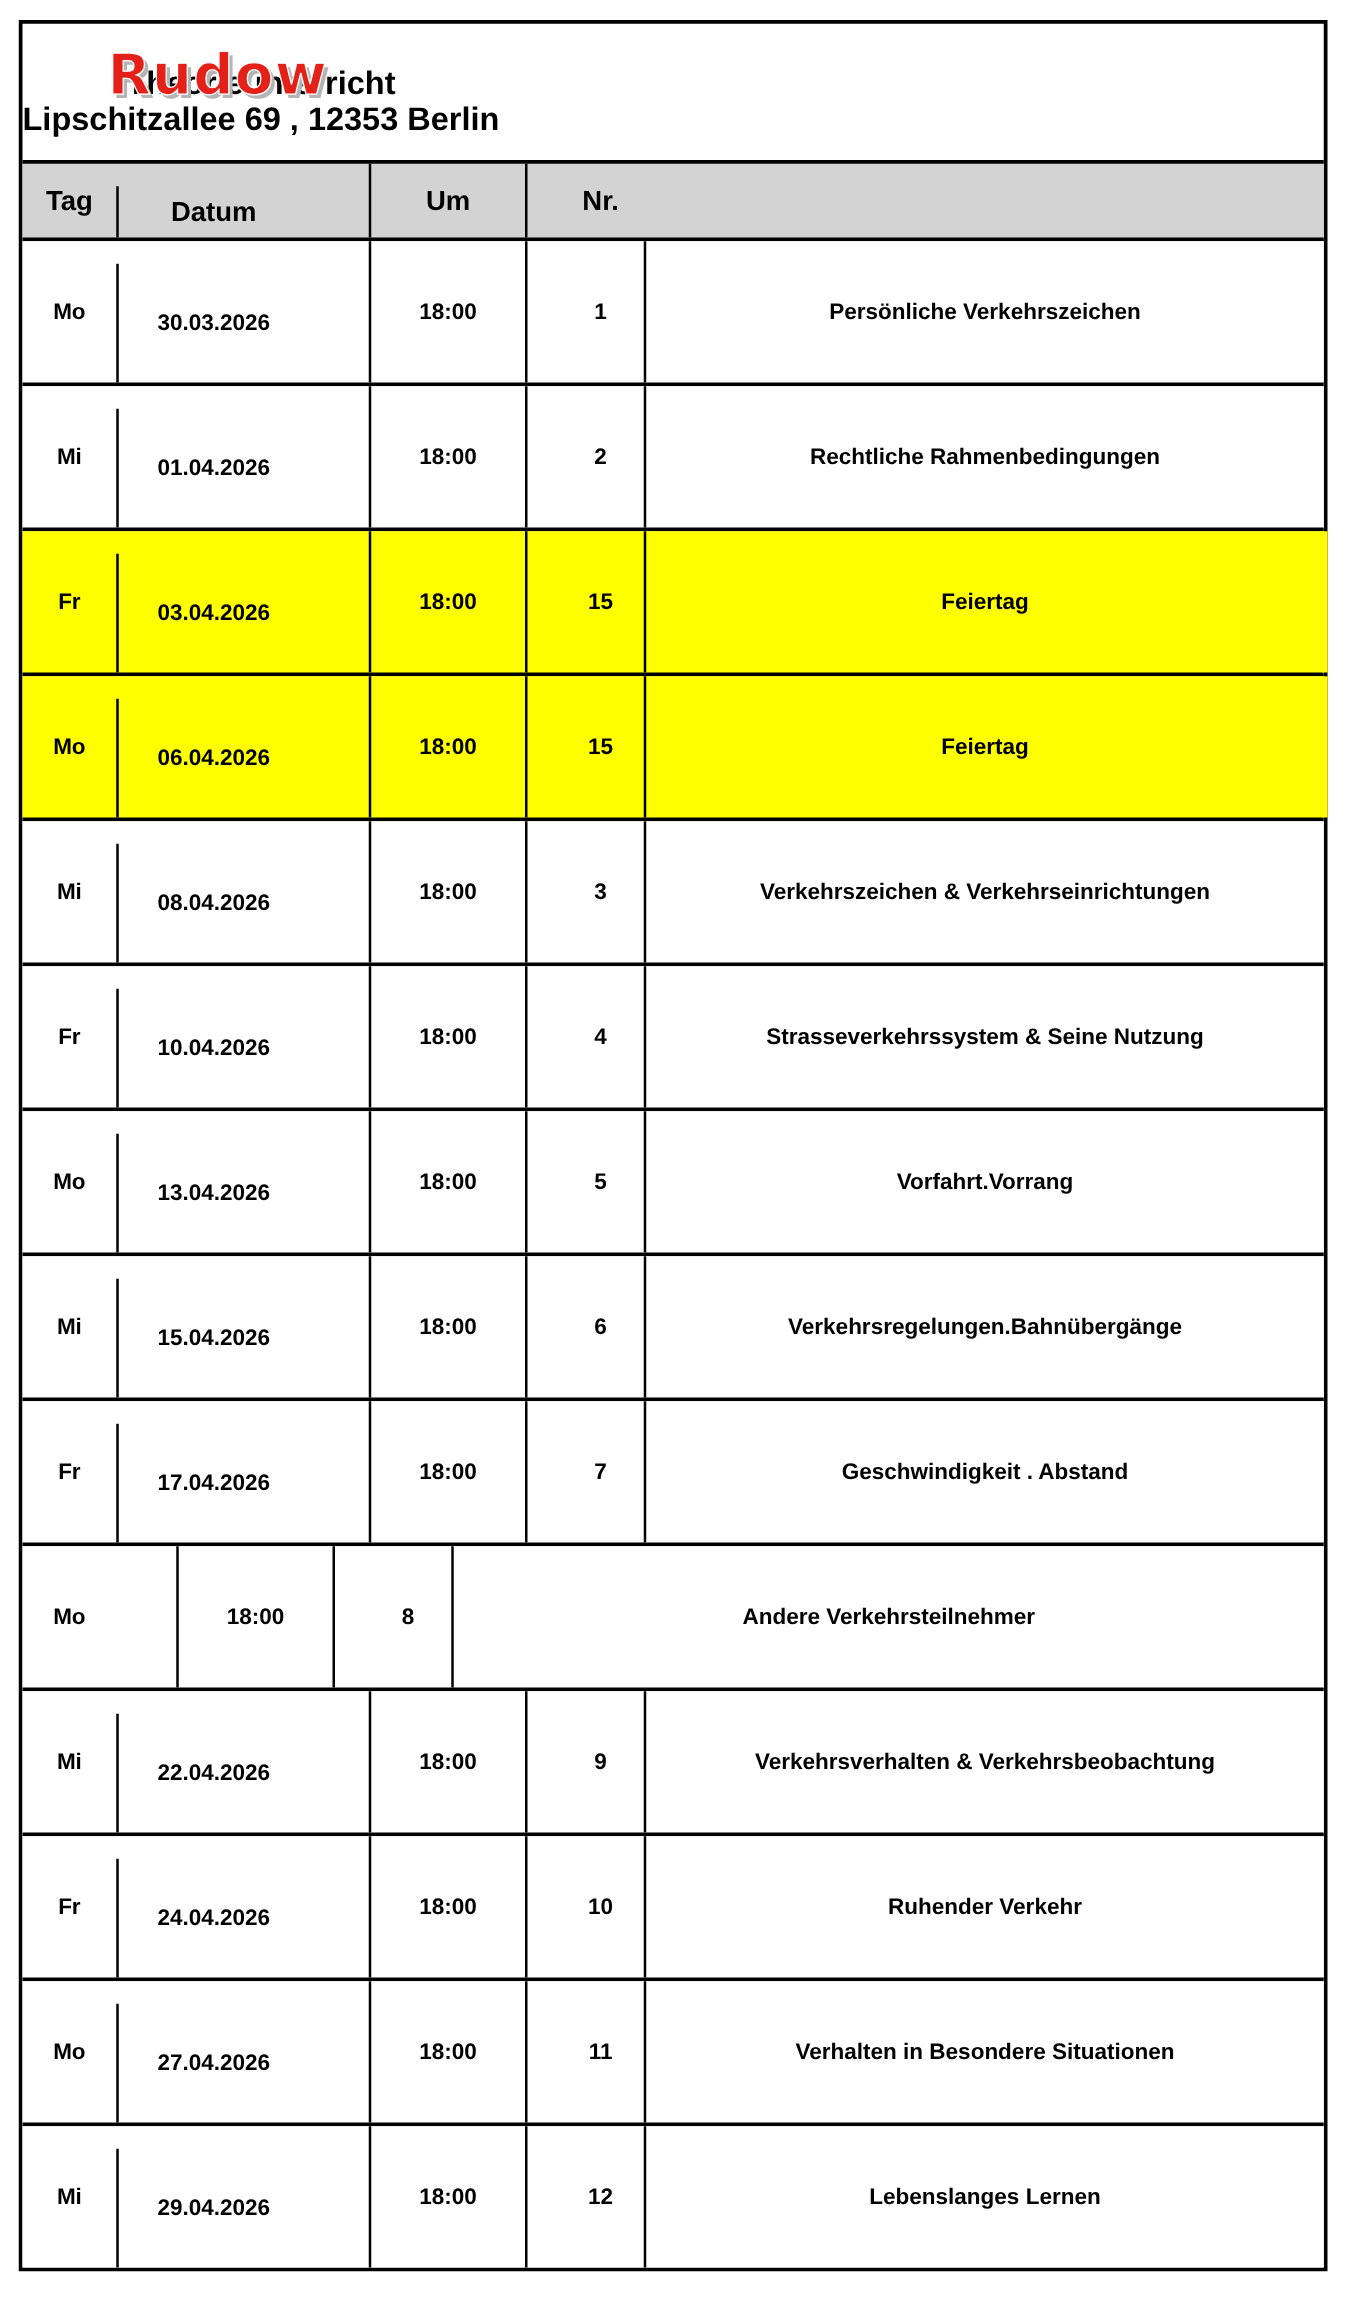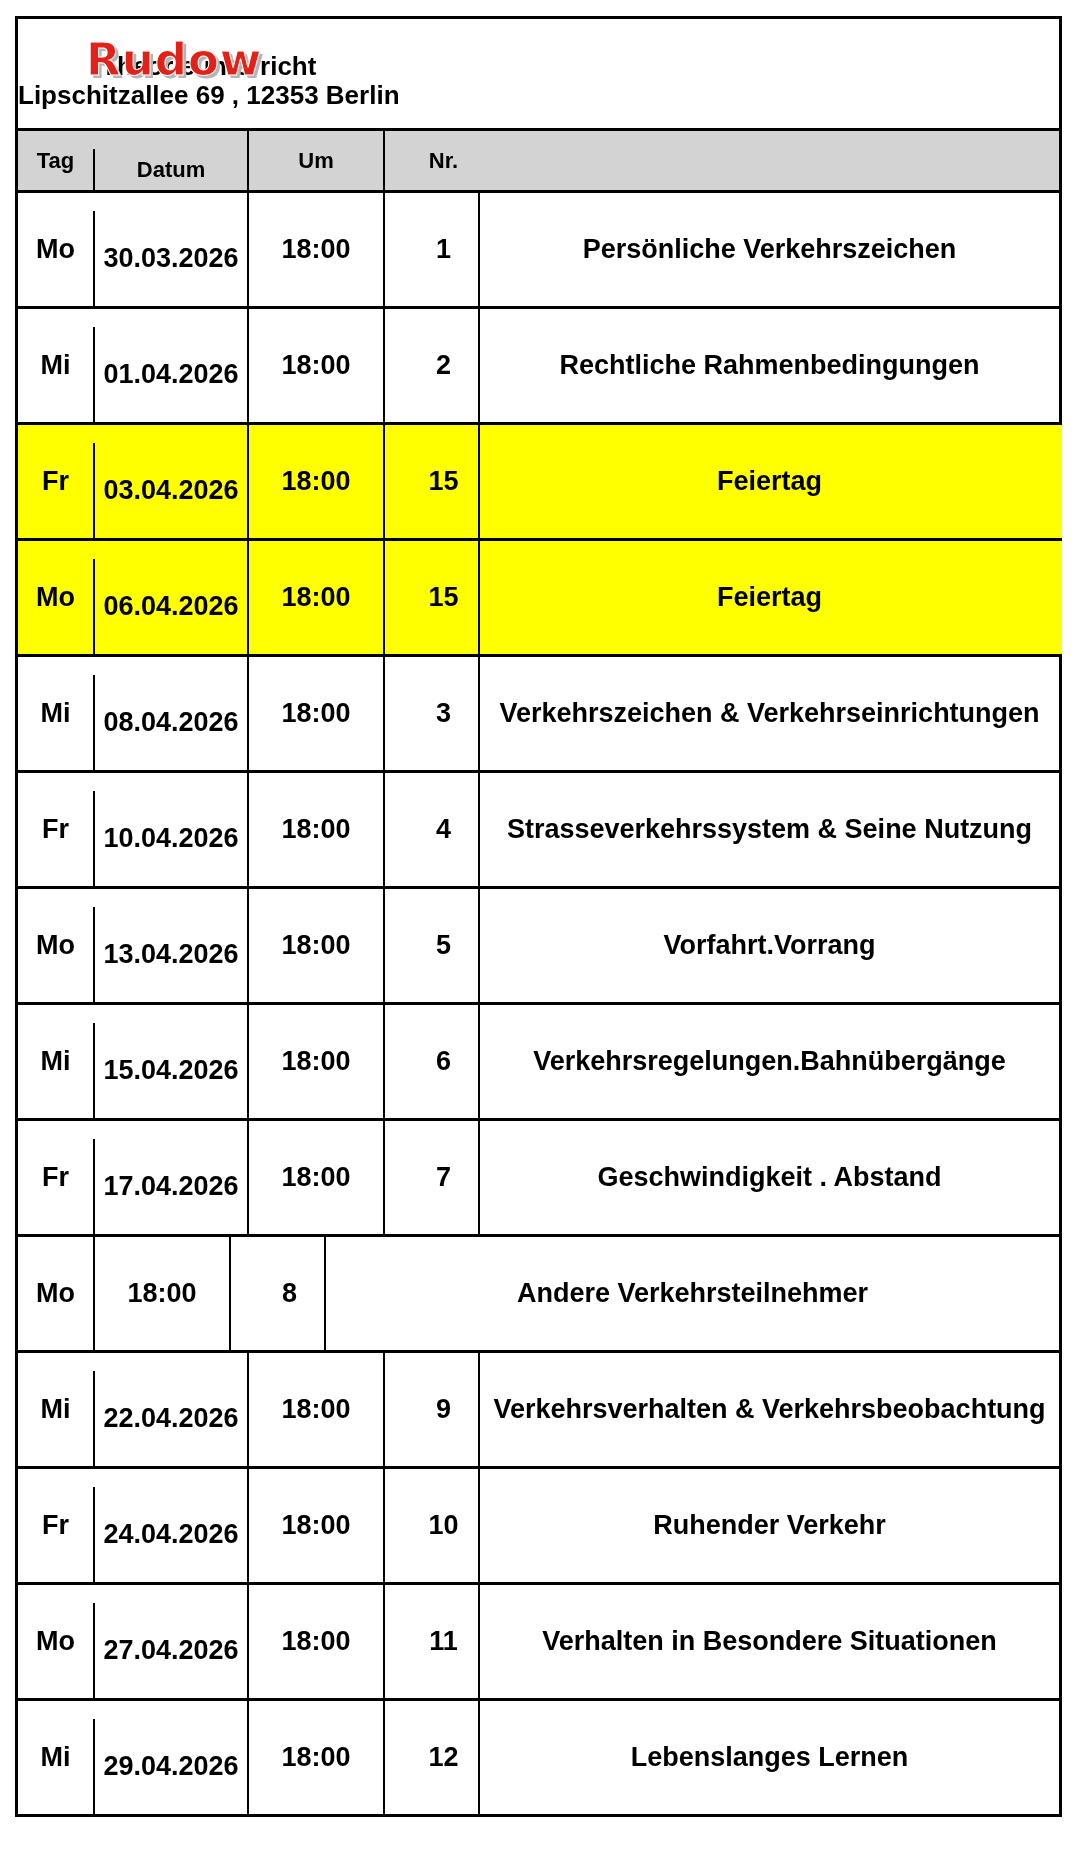--- a/index.html
+++ b/index.html
@@ -68,21 +68,21 @@
   #rows {
     flex: 1 1 auto;
     display: flex;
     flex-direction: column;
   }
   .row {
     flex: 1 1 0;
     display: flex;
     border-bottom: 3px solid #000;
     position: relative;
-    font-size: 27px;
+    font-size: 18px;
     background: #fff;
   }
   .row:last-child { border-bottom: none; }
   .row.highlight { background: #ffff00; }
   
   .row.highlight::after {
     content: "";
     position: absolute;
     top: 0;
     bottom: 0;
@@ -93,21 +93,21 @@
   .cell {
     box-sizing: border-box;
     display: flex;
     align-items: center;
     justify-content: center;
     text-align: center;
   }
   .cell + .cell { border-left: 2px solid #000; }
   .c-tag    { width: 75px;  flex: 0 0 auto; }
   .c-datum  { width: 154px; flex: 0 0 auto; margin-top: 18px; }
-  .c-um     { width: 136px; flex: 0 0 auto; }
+  .c-um     { width: 125px; flex: 0 0 auto; margin-left: 48px; }
   .c-nr     { width: 95px;  flex: 0 0 auto; padding-left: 24px; }
   .c-theorie{ flex: 1 1 auto; }
 </style>
 </head>
 <body>
 
 <div class="sheet">
 
   <div class="title-row">
     <div class="logo">Rudow</div>

